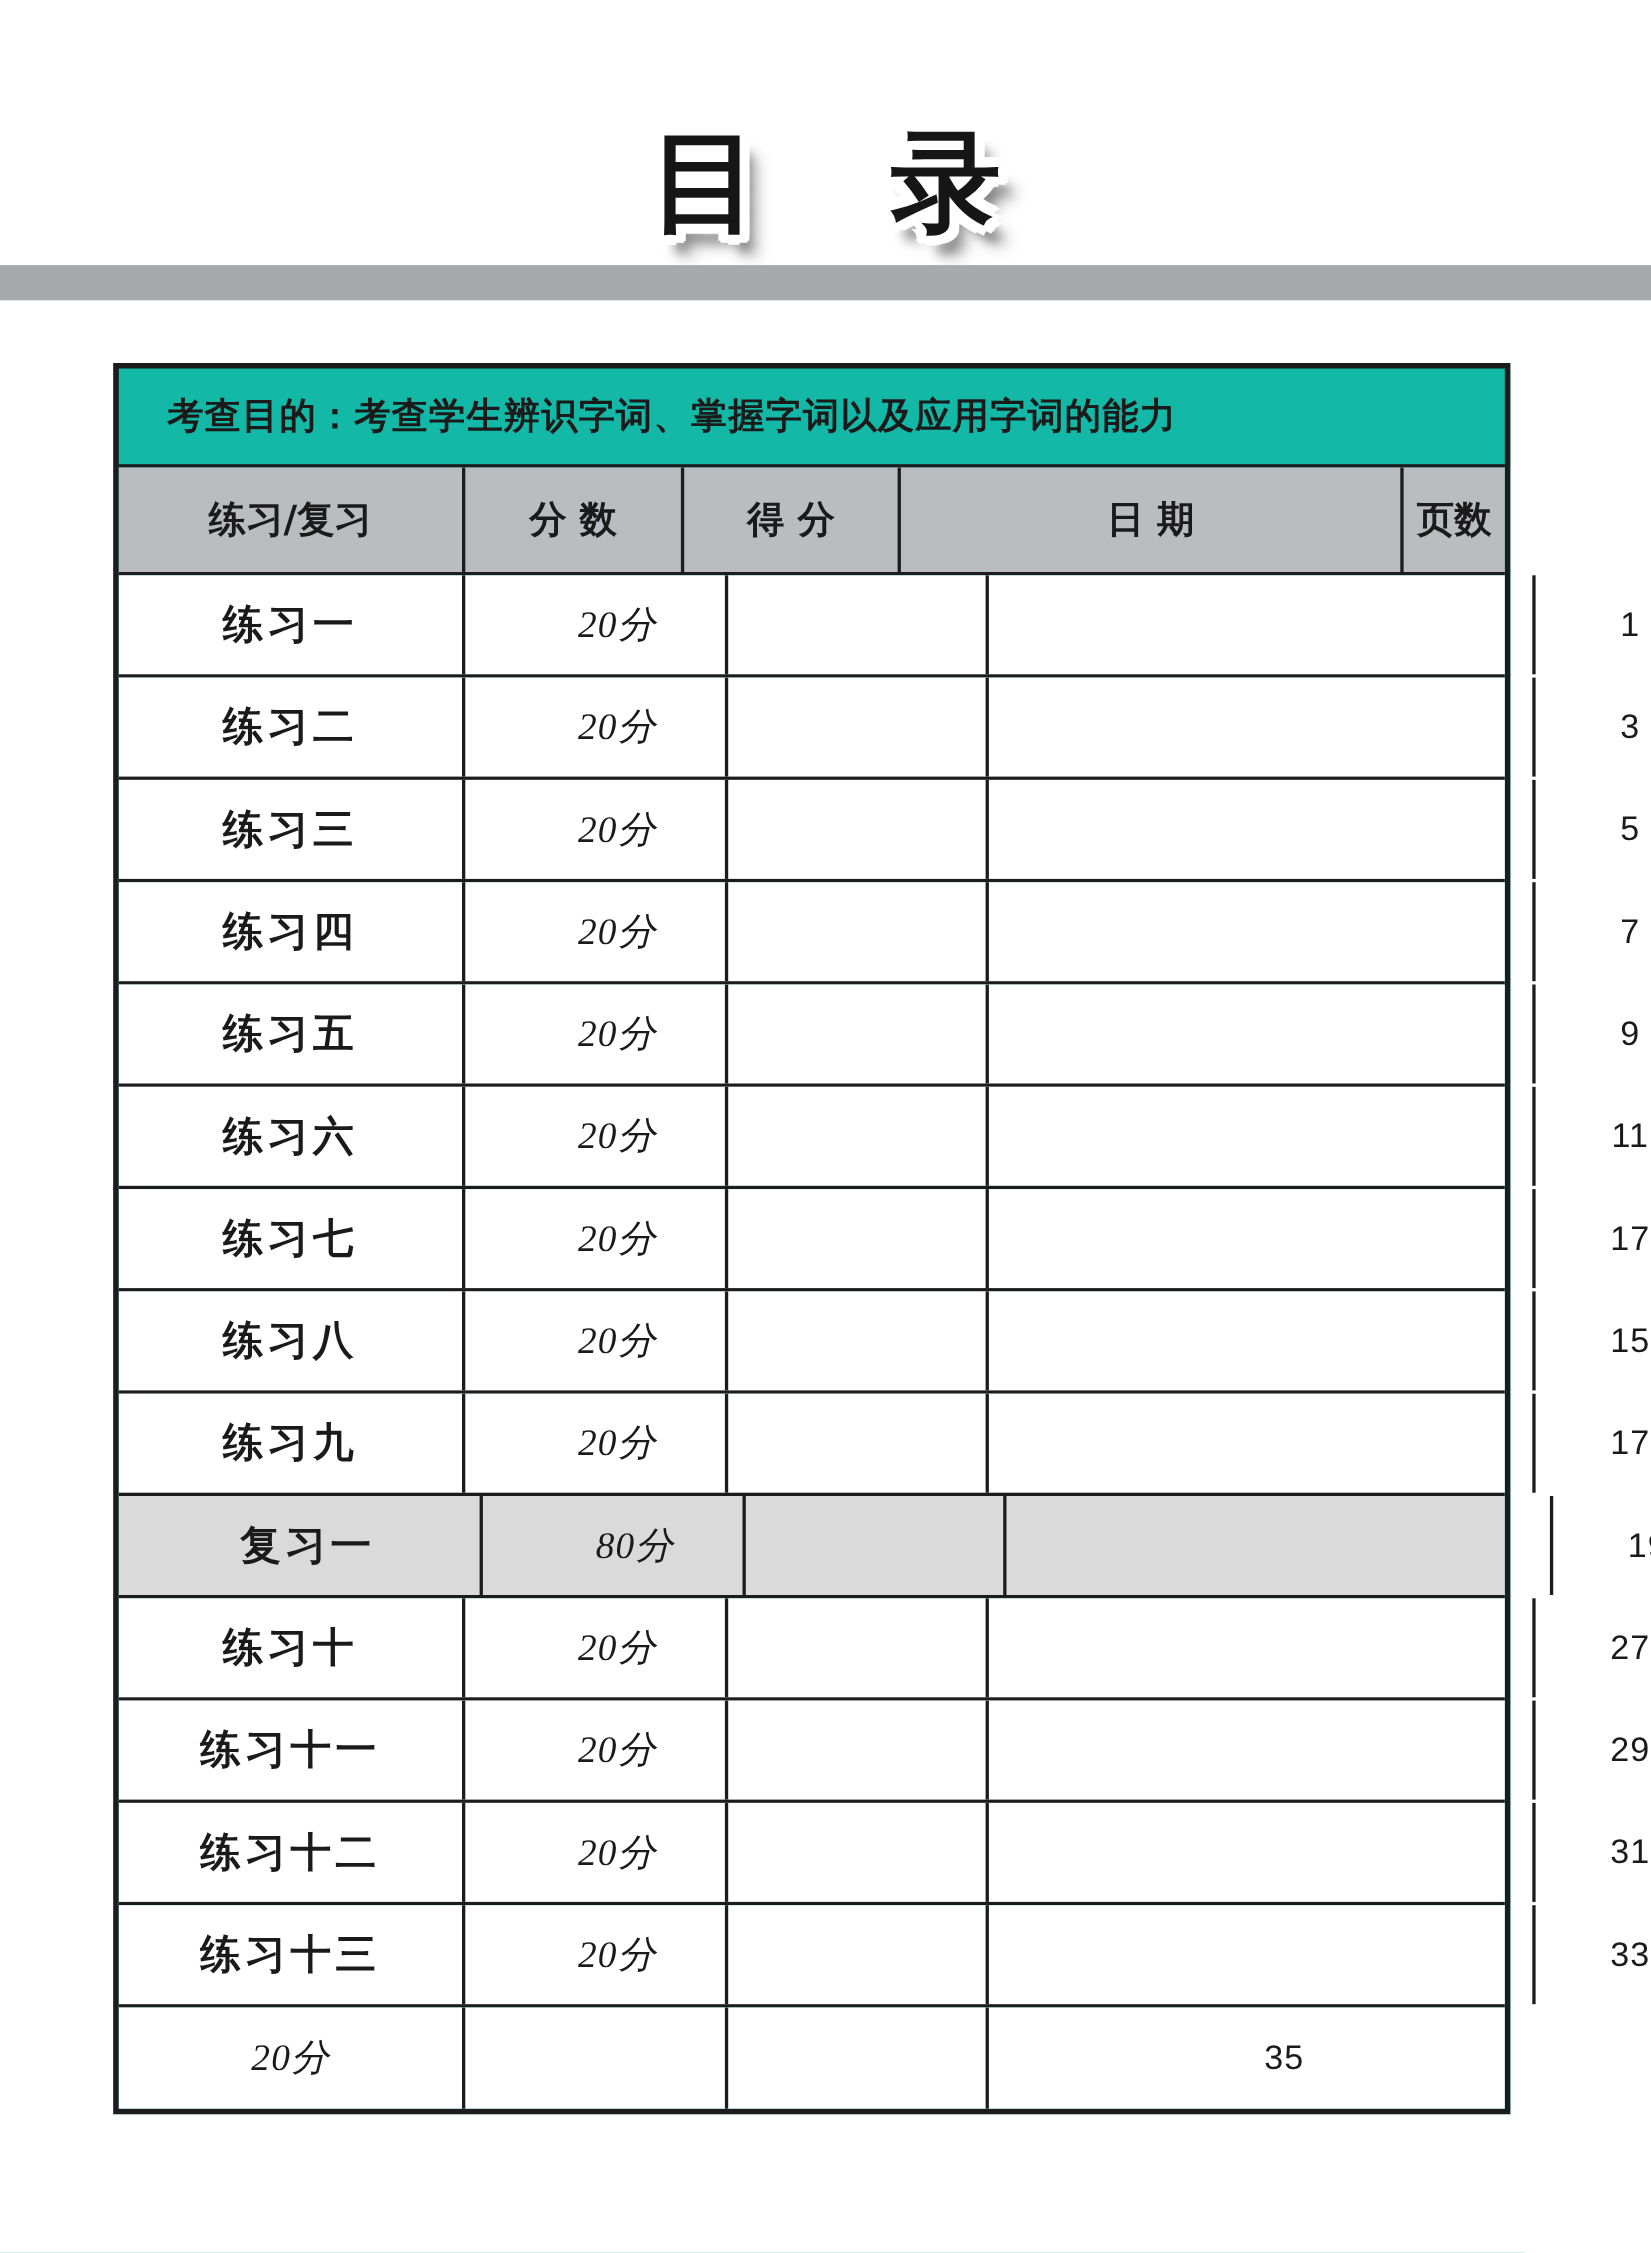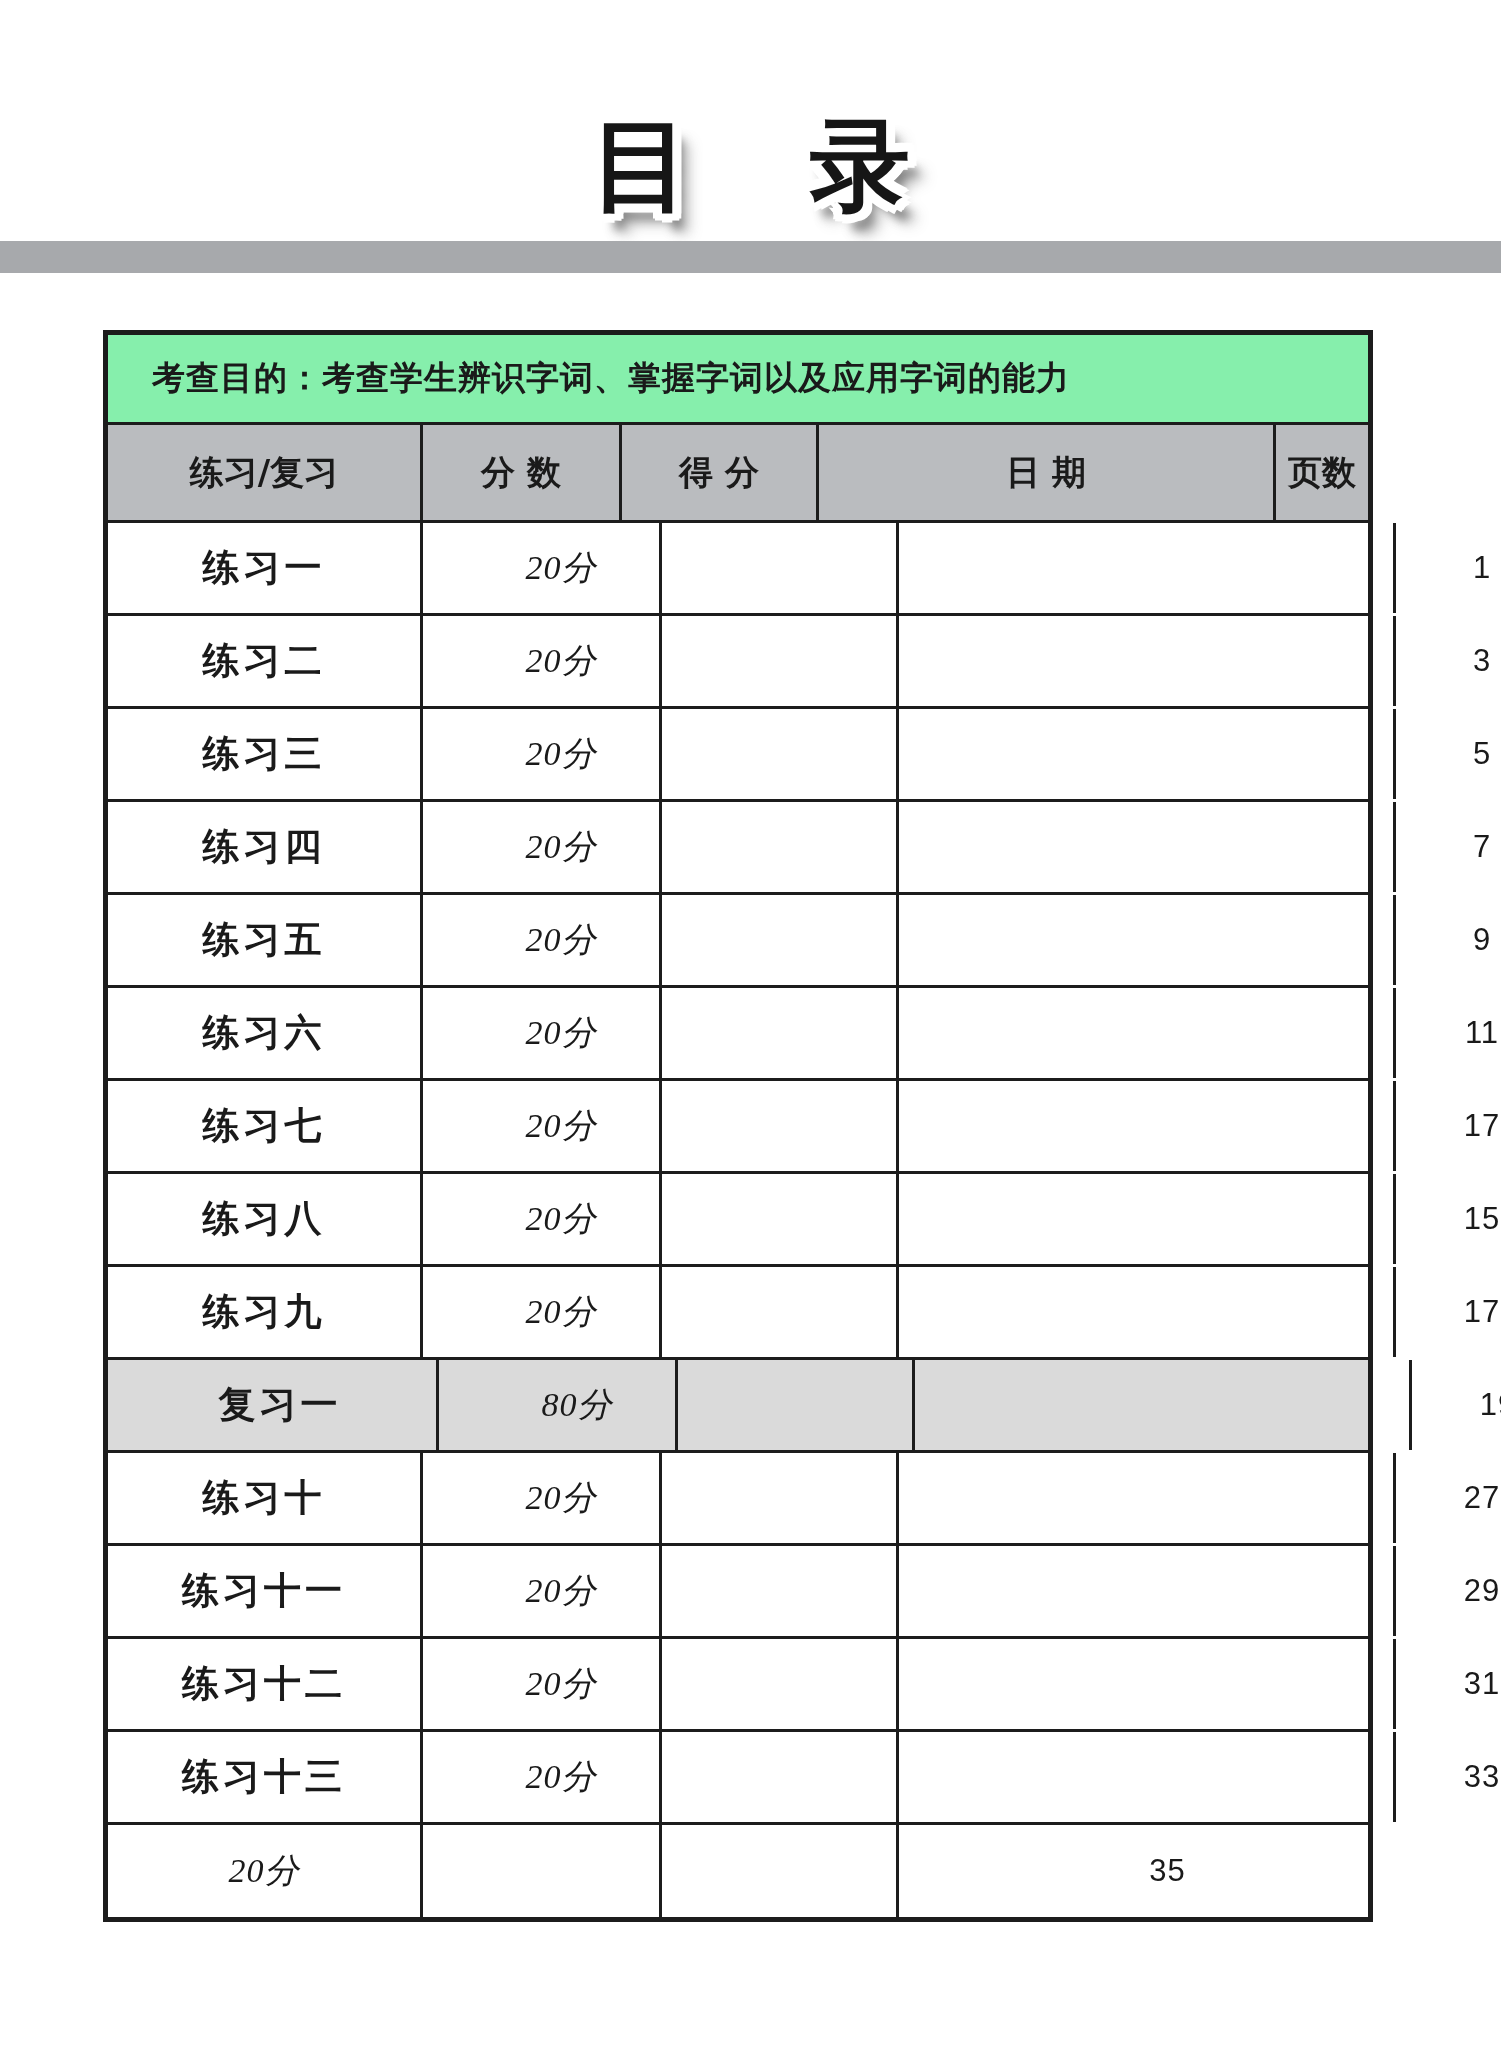--- a/index.html
+++ b/index.html
@@ -45,21 +45,21 @@
     width: 100%; height: 32px;
     background: var(--bar_bg, #a7a9ac);
   }
 
   
   .toc-table {
     position: absolute;
     top: 330px; left: 103px;
     width: 1260px;
     border: 5px solid var(--border, #1c1c1c);
-    background: #86efac;
+    background: #14b8a6;
   }
   .purpose-row {
     height: 90px;
     border-bottom: 3px solid var(--border, #1c1c1c);
     display: flex;
     align-items: center;
     padding-left: 44px;
     box-sizing: border-box;
     font-size: 33px;
     font-weight: 700;

